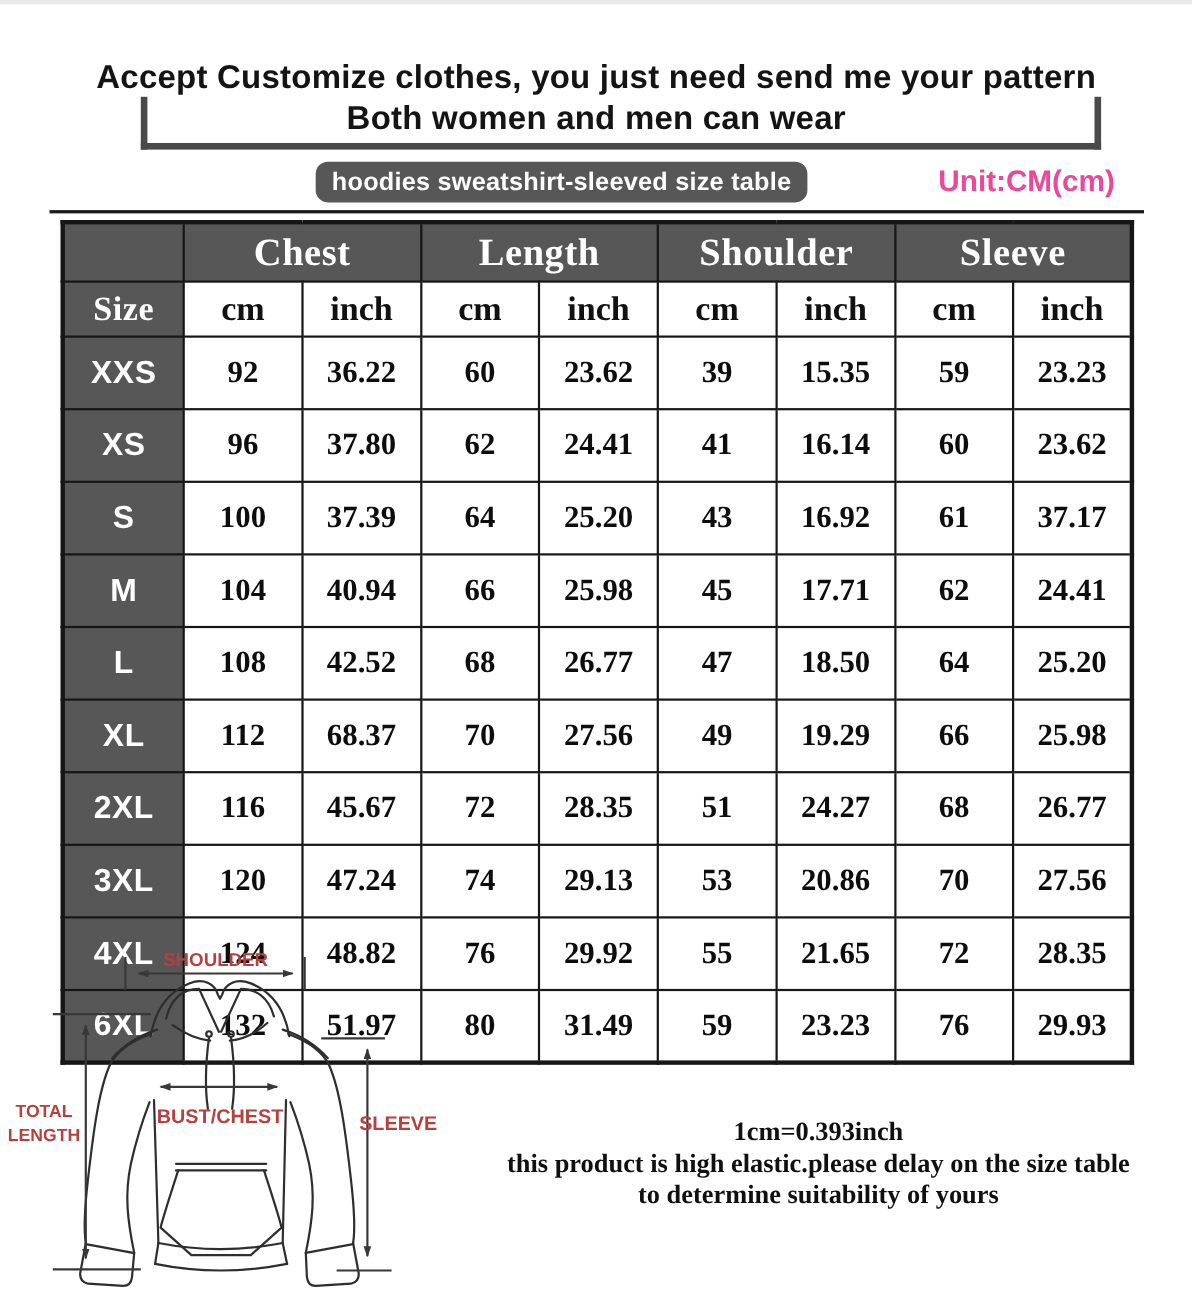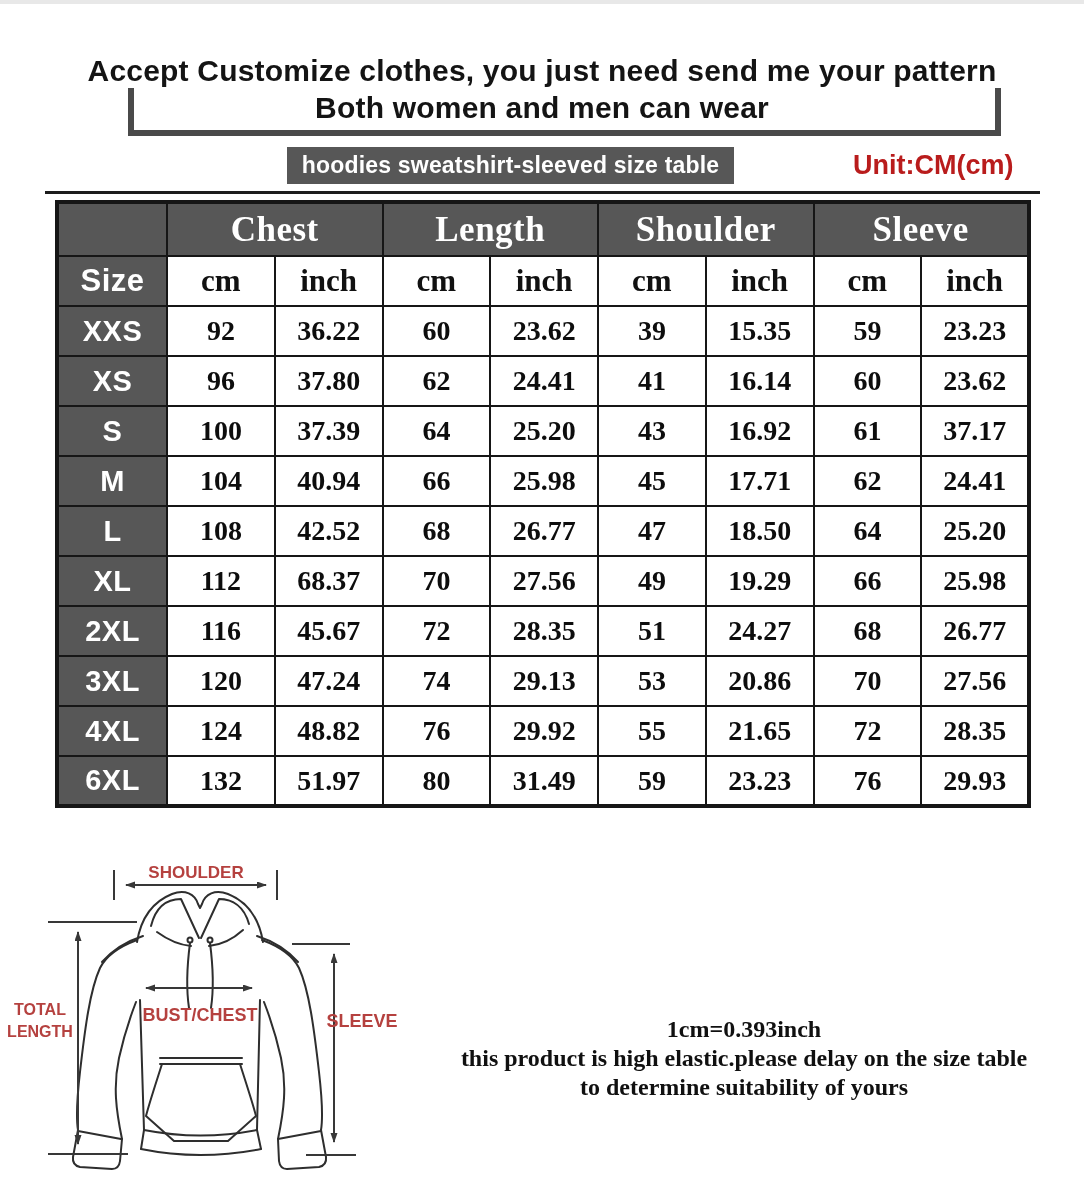--- a/index.html
+++ b/index.html
@@ -16,47 +16,47 @@
   }
   .title-bracket{
     position:absolute;left:128px;top:84px;width:861px;height:42px;
     border-left:6px solid #4a4a4a;border-right:6px solid #4a4a4a;
     border-bottom:6px solid #4a4a4a;
   }
   
   .banner{
     position:absolute;left:287px;top:143px;width:447px;height:37px;
     background:#575757;color:#fff;font-weight:bold;font-size:23px;
-    line-height:37px;text-align:center;letter-spacing:.2px;
+    line-height:37px;text-align:center;letter-spacing:.2px;border-radius:11px;
   }
   .unit-label{
     position:absolute;left:853px;top:146px;width:200px;
-    font-weight:bold;font-size:27px;color:#b91c1c;
+    font-weight:bold;font-size:27px;color:#ec4899;
   }
   
   .top-rule{
     position:absolute;left:45px;top:187px;width:995px;height:3px;background:#1c1c1c;
   }
   table.size-table{
     position:absolute;left:55px;top:196px;width:976px;
     border-collapse:collapse;table-layout:fixed;
     border:4px solid #161616;
   }
   table.size-table td,table.size-table th{
     border:2.5px solid #161616;text-align:center;vertical-align:middle;padding:0;
   }
   .dk{background:#575757;color:#ffffff;}
   tr.grp-row{height:54px;}
   tr.sub-row{height:50px;}
-  tr.data-row{height:50px;}
+  tr.data-row{height:66px;}
   th.grp{
     font-family:"Liberation Serif","DejaVu Serif",serif;
     font-weight:bold;font-size:35px;letter-spacing:.5px;
   }
-  th.size-hd{font-size:31px;font-weight:bold;letter-spacing:.5px;}
+  th.size-hd{font-size:31px;font-weight:bold;letter-spacing:.5px;font-family:Liberation Serif, serif;}
   td.unit-cell{
     font-family:"Liberation Serif","DejaVu Serif",serif;
     font-weight:bold;font-size:31px;background:#fff;
   }
   td.size-cell{font-weight:bold;font-size:29px;letter-spacing:.5px;}
   td.val-cell{
     font-family:"Liberation Serif","DejaVu Serif",serif;
     font-weight:bold;font-size:28px;background:#fff;color:#0d0d0d;
   }
   

